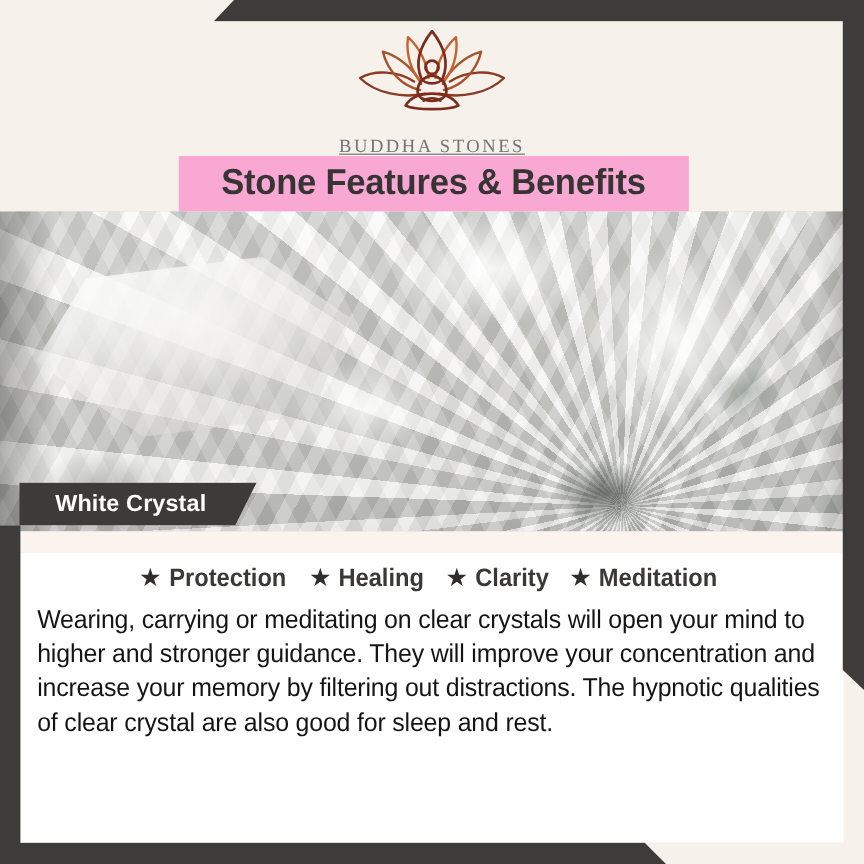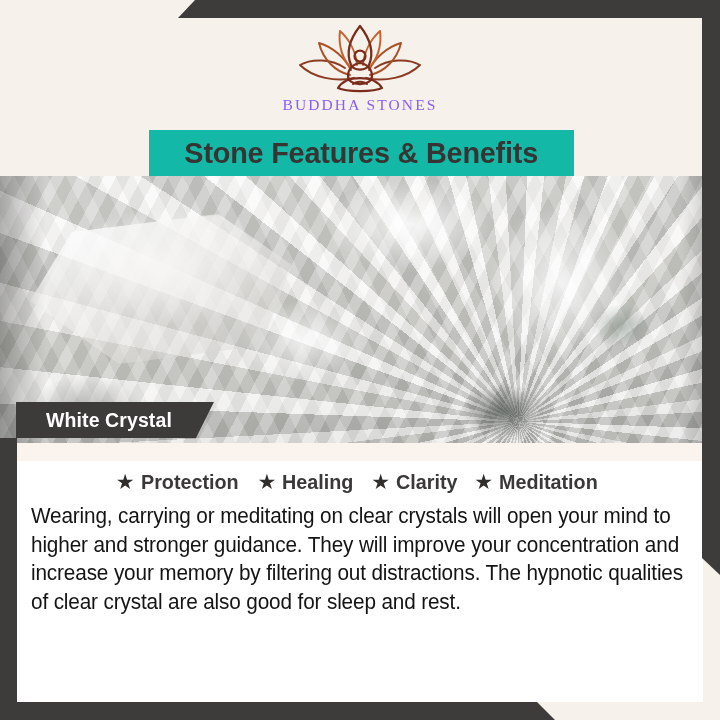--- a/index.html
+++ b/index.html
@@ -81,36 +81,37 @@
     text-align: center;
   }
   .logo-mark {
     display: block;
     margin: 0 auto;
     width: 140px;
     height: 72px;
   }
   .logo-word {
     display: block;
-    margin-top: 2px;
+    margin-top: 20px;
     font-family: "Liberation Serif", serif;
     font-size: 15.5px;
     letter-spacing: 2.1px;
-    color: #8b5cf6;
+    color: #737373;
     white-space: nowrap;
+    text-decoration: underline;
   }
 
   
   .title-band {
     position: absolute;
     left: 149px;
     top: 130px;
     width: 425px;
     height: 46px;
-    background: #14b8a6;
+    background: #f9a8d4;
     display: flex;
     align-items: center;
     justify-content: center;
     z-index: 3;
   }
   .title-text {
     font-family: "Liberation Sans Narrow", "Liberation Sans", sans-serif;
     font-weight: 700;
     font-size: 30px;
     letter-spacing: -0.2px;

